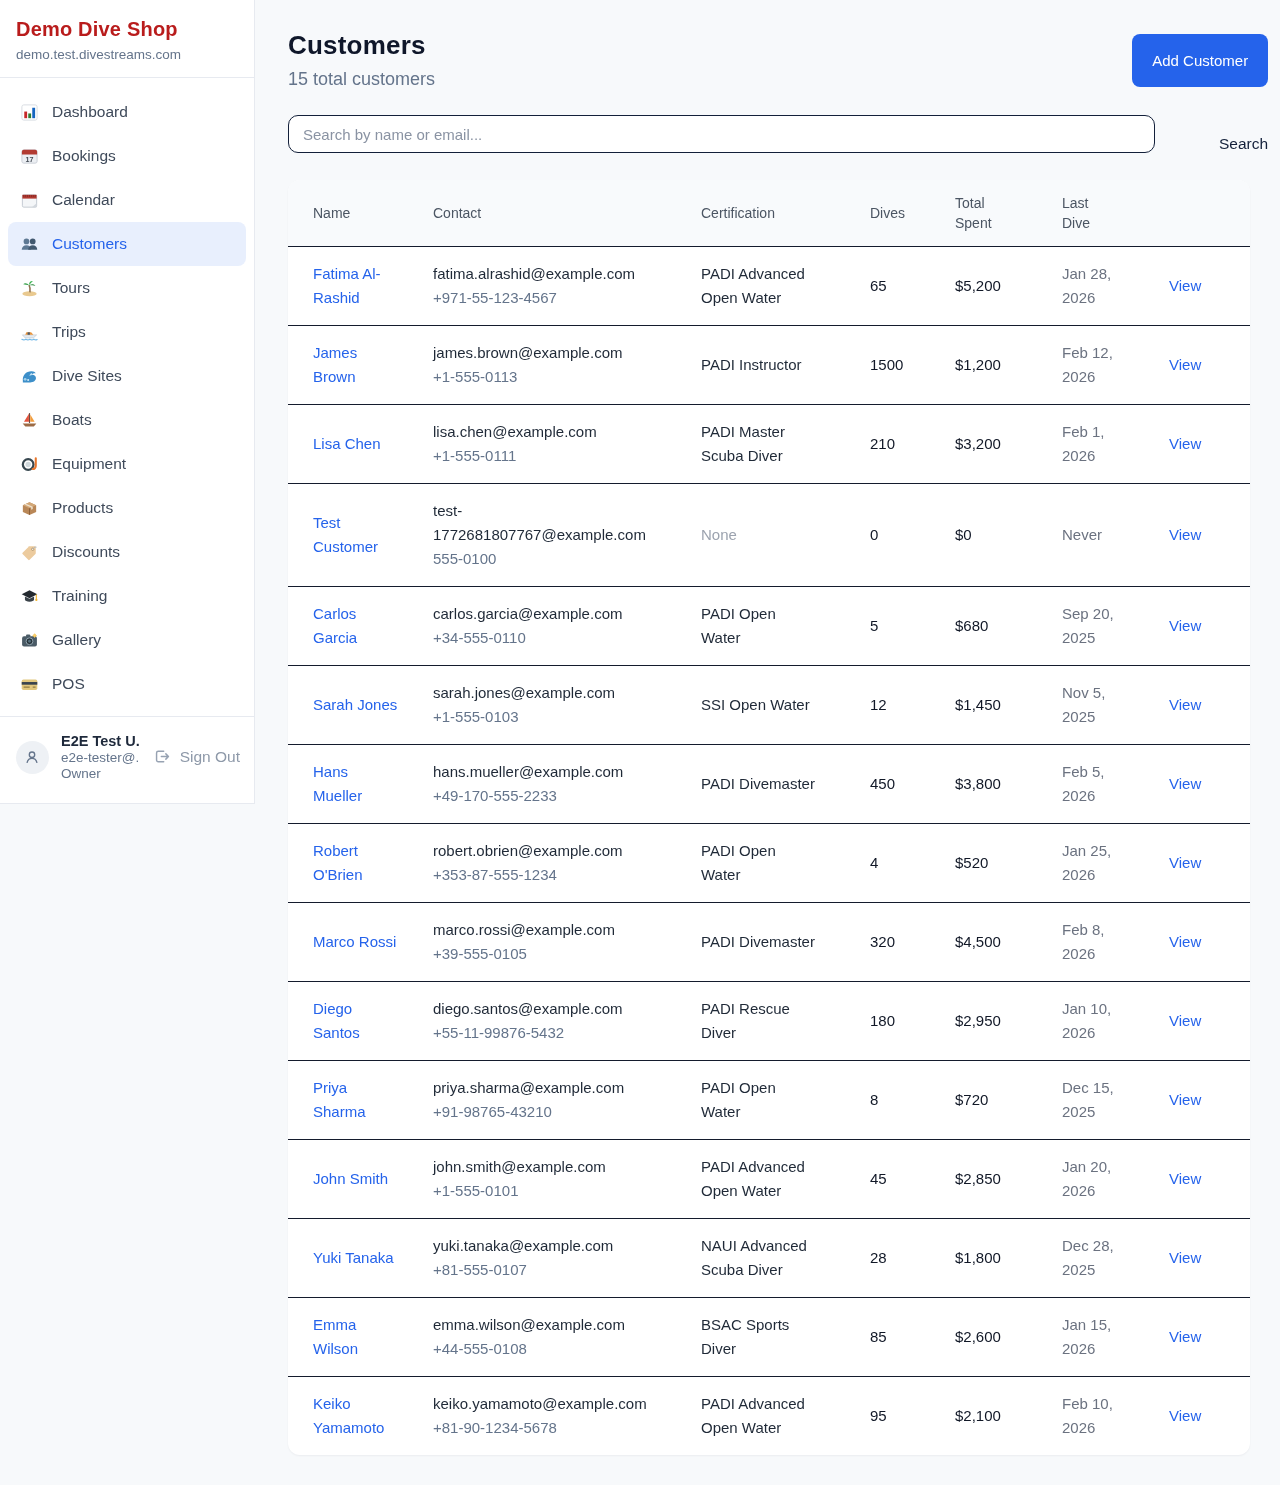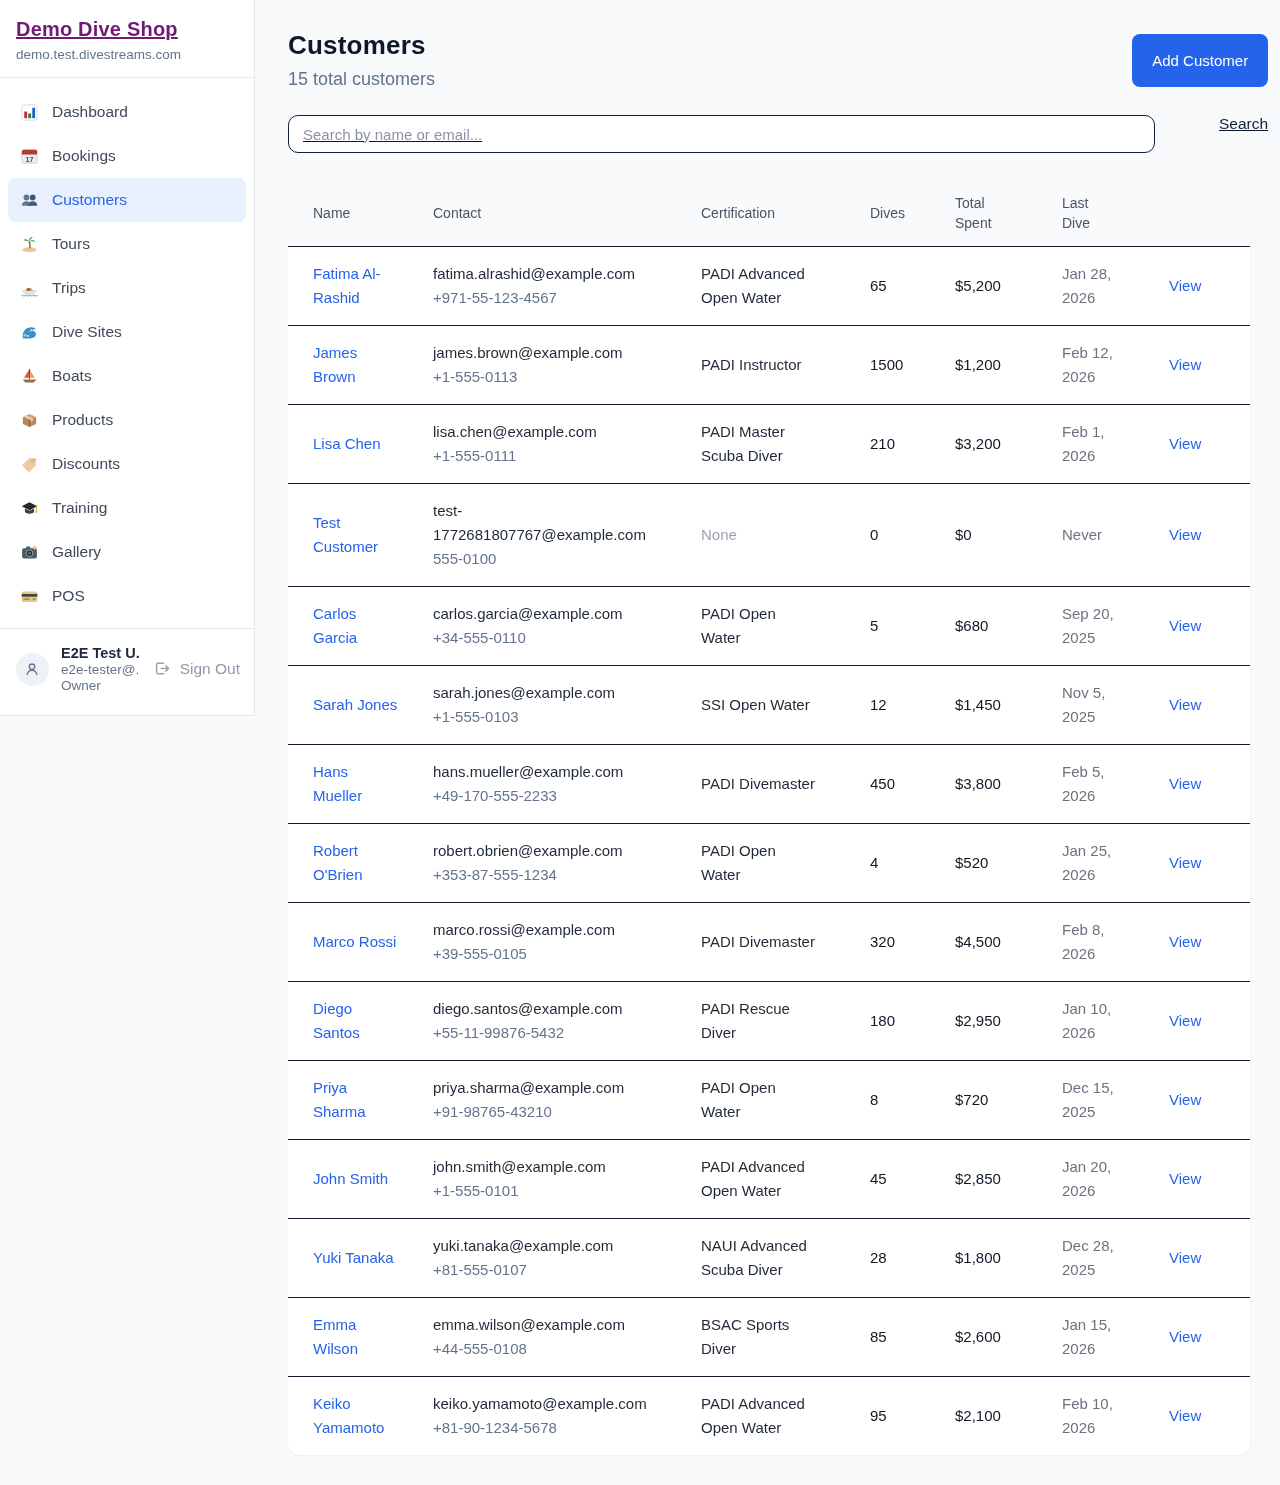--- a/index.html
+++ b/index.html
@@ -3,21 +3,21 @@
 <meta charset="utf-8">
 <style>
   * { margin:0; padding:0; box-sizing:border-box; }
   html,body { width:1280px; background:#f7f9fb; font-family:"Liberation Sans", sans-serif; color:#0f172a; }
   body { min-height:1485px; }
   .page { display:flex; align-items:flex-start; }
 
   
   .sidebar { width:255px; flex:none; background:#ffffff; border-right:1px solid #e7eaf0; border-bottom:1px solid #e7eaf0; padding-bottom:4px; }
   .brand { padding:18px 16px 15px 16px; border-bottom:1px solid #e7eaf0; }
-  .brand-name { font-size:20px; font-weight:bold; color:#701a75; letter-spacing:.2px;text-decoration:underline; }
+  .brand-name { font-size:20px; font-weight:bold; color:#b91c1c; letter-spacing:.2px; }
   .brand-domain { font-size:13.5px; color:#64748b; margin-top:6px; }
   .nav { padding:12px 8px 10px 8px; border-bottom:1px solid #e7eaf0; }
   .nav-item { display:flex; align-items:center; gap:13px; height:44px; padding:0 12px; border-radius:8px; cursor:pointer; }
   .nav-item .nav-label { font-size:15.5px; color:#3f4a5a; }
   .nav-item.active { background:#e8effd; }
   .nav-item.active .nav-label { color:#2563eb; }
   .nav-ic { width:19px; height:19px; flex:none; display:inline-flex; }
   .nav-ic svg { width:19px; height:19px; }
 
   .user-box { display:flex; align-items:center; gap:12px; padding:16px 14px 18px 16px; }
@@ -29,21 +29,21 @@
   .signout { display:flex; align-items:center; gap:8px; margin-left:2px; background:none; border:none; font-size:15.5px; color:#8e99a9; cursor:pointer; font-family:inherit; white-space:nowrap; }
   .signout svg { width:17px; height:17px; }
 
   
   .main { flex:1; padding:30px 30px 30px 33px; }
   .header-row { display:flex; align-items:flex-start; justify-content:space-between; }
   .page-title { font-size:26px; font-weight:bold; color:#0f172a; letter-spacing:.2px; }
   .page-sub { font-size:18px; color:#64748b; margin-top:8px; }
   .btn-primary { background:#2563eb; color:#fff; border:none; border-radius:8px; font-size:15px; font-weight:500; padding:0 20px; height:53px; margin-top:4px; cursor:pointer; font-family:inherit; }
 
-  .search-row { display:flex; align-items:flex-start; margin-top:25px;text-decoration:underline; }
+  .search-row { display:flex; align-items:flex-end; margin-top:25px; }
   .search-input { width:867px; height:38px; border:1px solid #13203a; border-radius:10px; background:#fff; padding:0 14px; font-size:15px; color:#0f172a; font-family:inherit; }
   .search-input::placeholder { color:#8a93a3; }
   .search-btn { background:none; border:none; font-size:15.5px; color:#13203a; margin-left:64px; cursor:pointer; font-family:inherit; }
 
   .card { margin-top:27px; width:962px; background:#fff; border-radius:12px; overflow:hidden; box-shadow:0 1px 2px rgba(15,23,42,.05); }
   table { width:100%; border-collapse:collapse; table-layout:fixed; }
   col.c-name{width:145px} col.c-contact{width:268px} col.c-cert{width:169px} col.c-dives{width:85px} col.c-spent{width:107px} col.c-last{width:107px} col.c-view{width:81px}
   thead th { background:#f8fafc; text-align:left; font-size:14px; font-weight:500; color:#4b5563; padding:13px 18px 13px 0; vertical-align:middle; line-height:20px; }
   thead th:first-child { padding-left:25px; }
   th .hwrap { display:inline-block; }
@@ -86,20 +86,31 @@
         <div class="nav-item">
           <span class="nav-ic">
             <svg viewBox="0 0 20 20">
               <rect x="2" y="3" width="16" height="14" rx="2" fill="#eceff3" stroke="#c9ced6"></rect>
               <path d="M2 5a2 2 0 012-2h12a2 2 0 012 2v3H2z" fill="#b23b32"></path>
               <text x="10" y="15.5" font-size="7.5" font-weight="bold" fill="#444c56" text-anchor="middle" font-family="Liberation Sans,sans-serif">17</text>
             </svg>
           </span>
           <span class="nav-label">Bookings</span>
         </div>
+        <div class="nav-item">
+          <span class="nav-ic">
+            <svg viewBox="0 0 20 20">
+              <rect x="2.5" y="4" width="15" height="13" rx="1.5" fill="#f4f6f8" stroke="#c3c9d1"></rect>
+              <rect x="2.5" y="4" width="15" height="4" fill="#b23b32"></rect>
+              <path d="M4 4.2v2.2M6 4.2v2.2M8 4.2v2.2M10 4.2v2.2M12 4.2v2.2M14 4.2v2.2M16 4.2v2.2" stroke="#8c2a24" stroke-width="1"></path>
+              <path d="M17.5 13l-5 4h5z" fill="#d3d8de"></path>
+            </svg>
+          </span>
+          <span class="nav-label">Calendar</span>
+        </div>
         <div class="nav-item active">
           <span class="nav-ic">
             <svg viewBox="0 0 20 20">
               <g fill="#5d7893">
                 <circle cx="6.8" cy="6.8" r="3"></circle>
                 <path d="M1.8 15.6c0-3 2.2-4.8 5-4.8s5 1.8 5 4.8z"></path>
               </g>
               <g fill="#41586f">
                 <circle cx="13.4" cy="6.8" r="3"></circle>
                 <path d="M8.6 15.6c0-3 2.1-4.8 4.8-4.8s4.8 1.8 4.8 4.8z"></path>
@@ -145,20 +156,30 @@
         <div class="nav-item">
           <span class="nav-ic">
             <svg viewBox="0 0 20 20">
               <path d="M10 2.2v10.4" stroke="#6d4c41" stroke-width="1.2"></path>
               <path d="M9.4 3L4.2 11.4h5.2z" fill="#e5533d"></path>
               <path d="M10.8 3.6l4.6 7.8h-4.6z" fill="#f29d3d"></path>
               <path d="M2.8 13.2h14.4l-2.6 3.2H5.6z" fill="#9c6b45"></path>
             </svg>
           </span>
           <span class="nav-label">Boats</span>
+        </div>
+        <div class="nav-item">
+          <span class="nav-ic">
+            <svg viewBox="0 0 20 20">
+              <circle cx="8.6" cy="10" r="5.6" fill="none" stroke="#37474f" stroke-width="2.4"></circle>
+              <circle cx="8.6" cy="10" r="2.8" fill="#cfd8dc"></circle>
+              <path d="M16.6 3.4v8.2a3.2 3.2 0 01-3.2 3.2" fill="none" stroke="#e8772e" stroke-width="2.2" stroke-linecap="round"></path>
+            </svg>
+          </span>
+          <span class="nav-label">Equipment</span>
         </div>
         <div class="nav-item">
           <span class="nav-ic">
             <svg viewBox="0 0 20 20">
               <path d="M3 6.6l7-3.2 7 3.2v7l-7 3.2-7-3.2z" fill="#b98757"></path>
               <path d="M3 6.6l7 3.2 7-3.2-7-3.2z" fill="#d3a878"></path>
               <path d="M10 9.8v6.8" stroke="#8a5f3a" stroke-width="1"></path>
               <path d="M6.4 5l7 3.2v2.4l-1.6.8V8.9l-7-3.1z" fill="#efe2cd"></path>
             </svg>
           </span>

